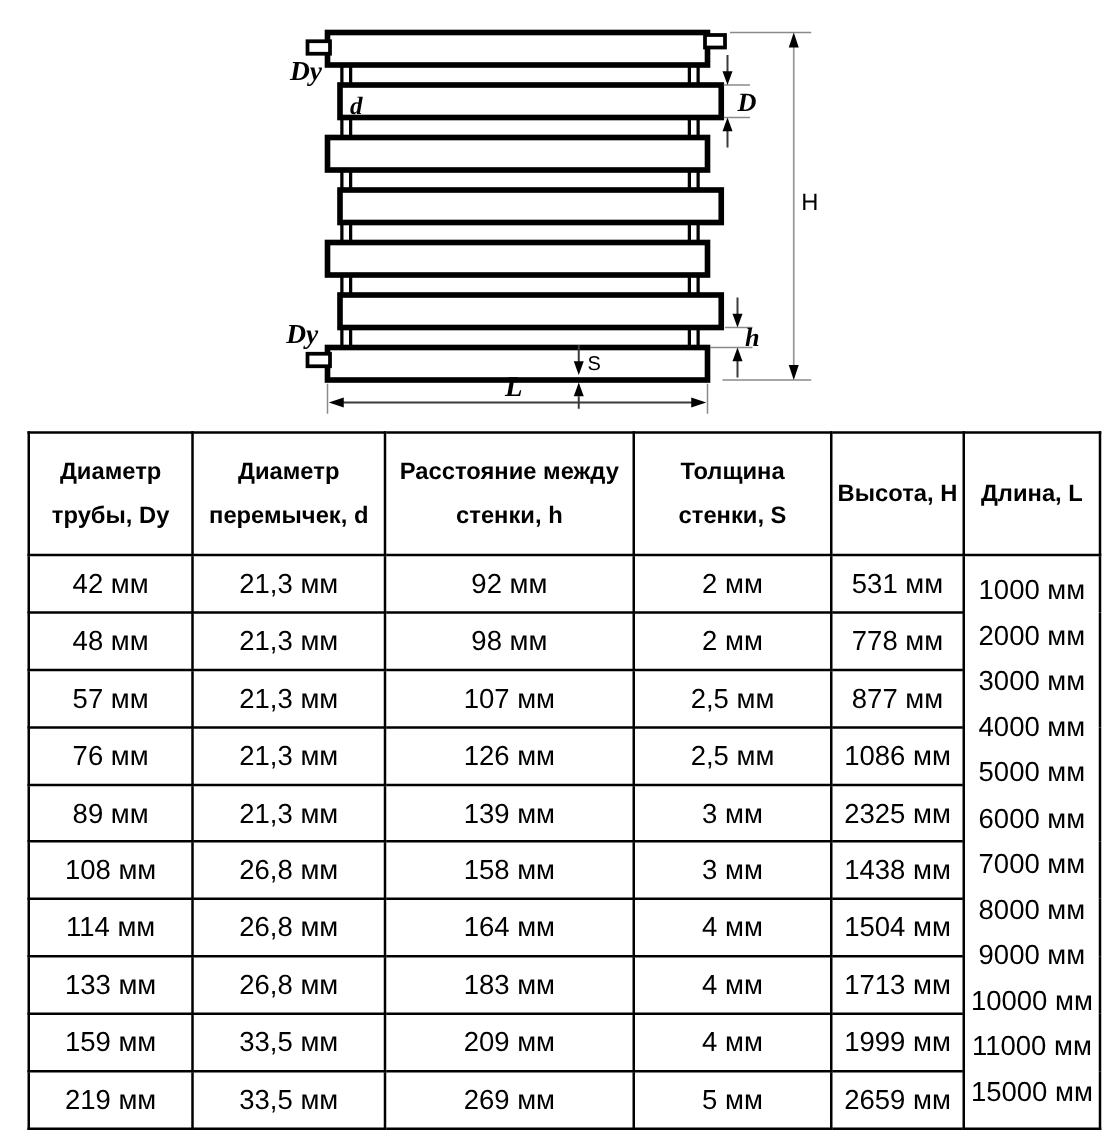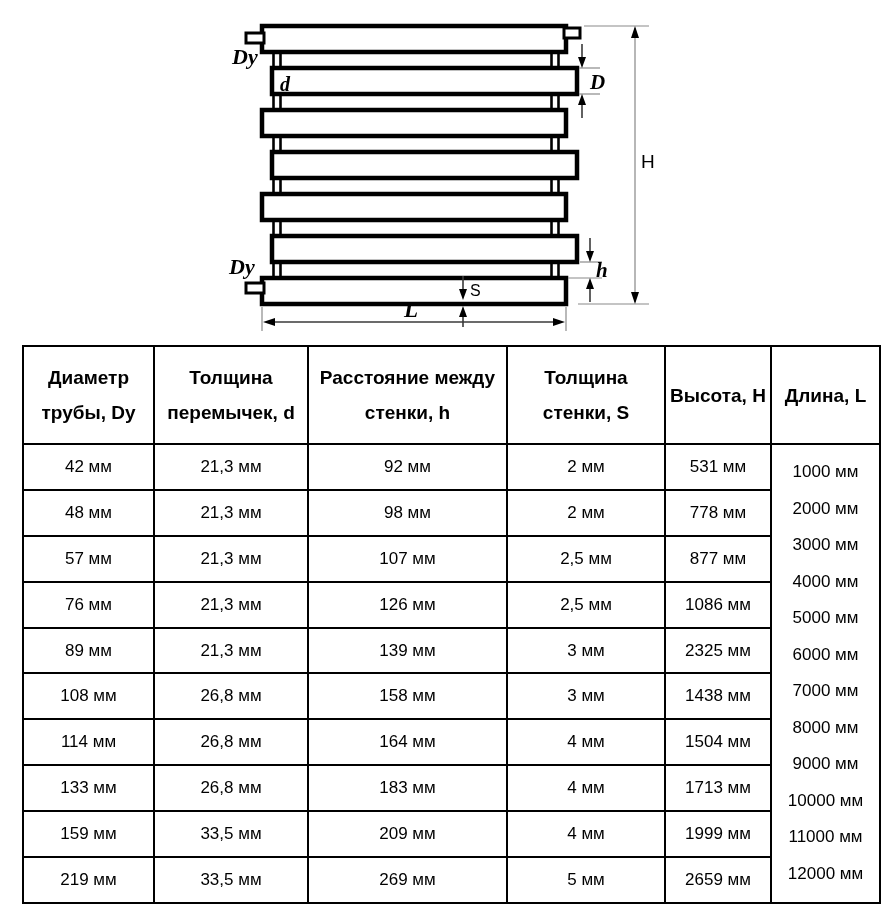--- a/index.html
+++ b/index.html
@@ -19,21 +19,21 @@
   .lbl-serif{font-family:"Liberation Serif",serif;font-style:italic;font-weight:bold;}
   .lbl-sans{font-family:"Liberation Sans",sans-serif;font-weight:normal;}
 
   
   table.spec{position:absolute;left:22px;top:345px;width:857px;
              border-collapse:collapse;table-layout:fixed;
              font-family:"Liberation Sans",sans-serif;}
   table.spec th,table.spec td{border:2px solid #000;text-align:center;
              vertical-align:middle;background:#fff;padding:0 4px;box-sizing:border-box;}
   table.spec th{height:98px;font-size:19px;font-weight:700;line-height:35px;}
-  table.spec td{height:45.9px;font-size:17px;font-weight:400;}
+  table.spec td{height:45.9px;font-size:22px;font-weight:400;}
   td.len-cell{padding:0;font-size:21px;vertical-align:middle;
       background-image:repeating-linear-gradient(to bottom,
         #ffffff 0px,#ffffff 43.9px,#e9e9e9 43.9px,#e9e9e9 45.9px);}
   td.len-cell div{line-height:36.5px;background:transparent;}
 </style>
 </head>
 <body>
 
 <div class="diagram-wrap">
 <svg width="888" height="344" viewBox="0 0 888 344">
@@ -136,21 +136,21 @@
     <col style="width:131px">
       <col style="width:154px">
       <col style="width:199px">
     <col style="width:158px">
       <col style="width:106px">
       <col style="width:109px">
   </colgroup>
   <thead>
     <tr>
       <th>Диаметр трубы, Dy</th>
-      <th>Толщина перемычек, d</th>
+      <th>Диаметр перемычек, d</th>
       <th>Расстояние между стенки, h</th>
       <th>Толщина стенки, S</th>
       <th>Высота, H</th>
       <th>Длина, L</th>
     </tr>
   </thead>
   <tbody>
       <tr>
         <td>42 мм</td>
         <td>21,3 мм</td>
@@ -162,21 +162,21 @@
           <div>2000 мм</div>
           <div>3000 мм</div>
           <div>4000 мм</div>
           <div>5000 мм</div>
           <div>6000 мм</div>
           <div>7000 мм</div>
           <div>8000 мм</div>
           <div>9000 мм</div>
           <div>10000 мм</div>
           <div>11000 мм</div>
-          <div>12000 мм</div>
+          <div>15000 мм</div>
         </td>
       </tr>
       <tr>
         <td>48 мм</td>
         <td>21,3 мм</td>
         <td>98 мм</td>
         <td>2 мм</td>
         <td>778 мм</td>
       </tr>
       <tr>

